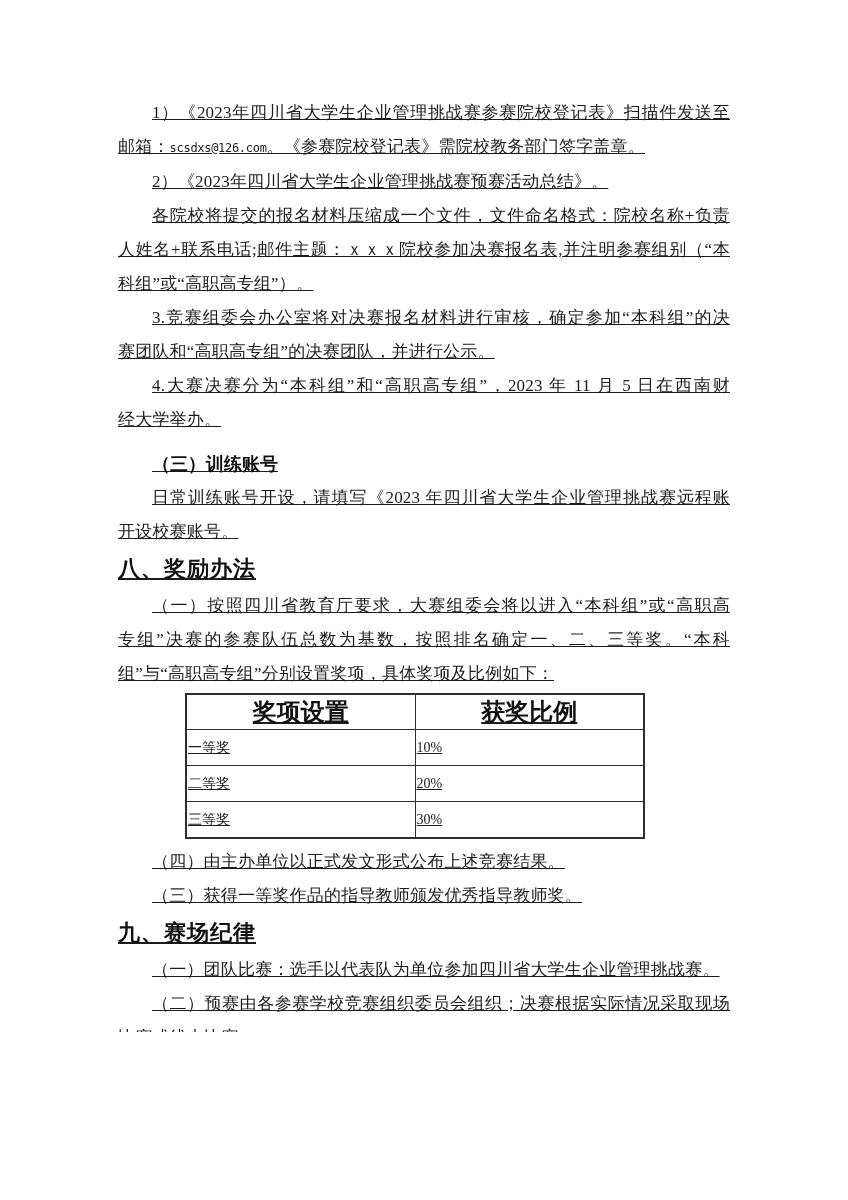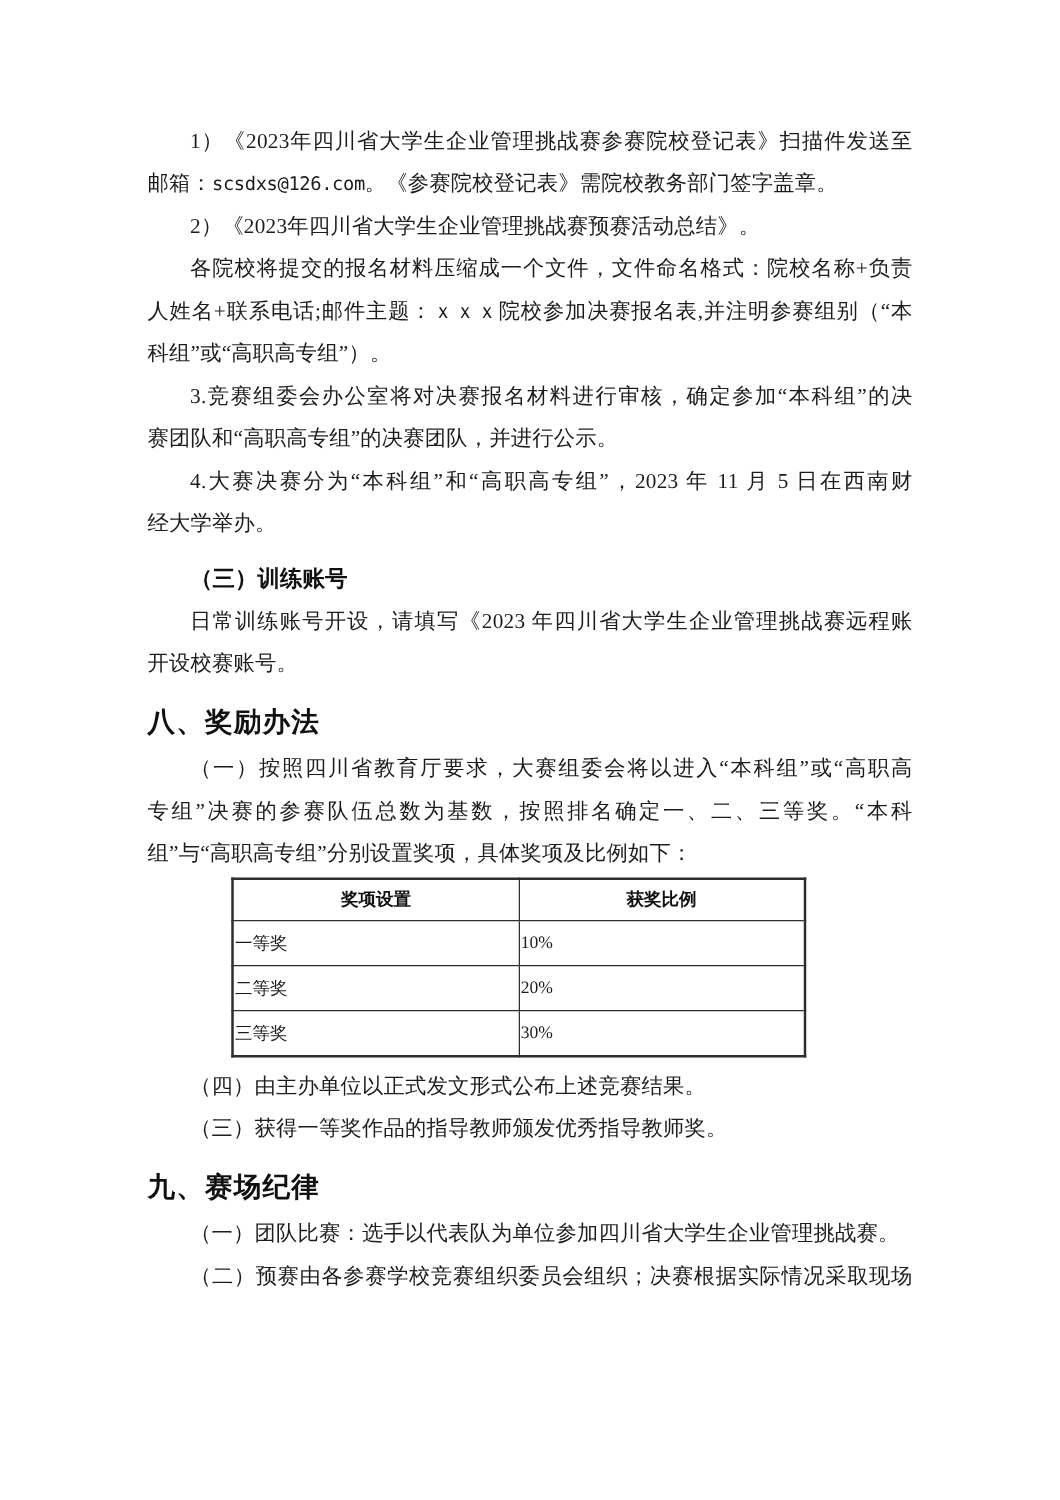--- a/index.html
+++ b/index.html
@@ -8,78 +8,79 @@
     background: #ffffff;
   }
   .page {
     position: relative;
     width: 848px;
     height: 1032px;
     background: #ffffff;
     overflow: hidden;
     font-family: "Liberation Serif", "DejaVu Serif", serif;
     color: #1c1c1c;
+    text-decoration: underline;
   }
   .content {
     padding: 96px 118px 0 118px; 
   }
   .line {
     font-size: 17px;
     line-height: 34px;
     text-align: justify;
     text-align-last: left;
     letter-spacing: 0.2px;
   }
   .line.fill {
     text-align-last: justify;
   }
   .line.indent {
     text-indent: 34px;
   }
   .mono {
     font-family: "DejaVu Sans Mono", "Liberation Mono", monospace;
-    font-size: 15px;
+    font-size: 12px;
     letter-spacing: -0.3px;
     margin-top: 48px;
   }
   .sub-heading {
     font-family: "Liberation Sans", "DejaVu Sans", sans-serif;
     font-weight: 700;
     font-size: 18px;
     line-height: 34px;
     text-indent: 34px;
     margin-top: 10px;
     color: #111111;
   }
   .main-heading {
     font-family: "Liberation Sans", "DejaVu Sans", sans-serif;
     font-weight: 700;
     font-size: 22px;
     line-height: 40px;
-    margin-top: 10px;
+    margin-top: 0;
     color: #111111;
     letter-spacing: 1px;
   }
   table.awards {
     border-collapse: collapse;
     width: 460px;
     margin: 2px 0 6px 67px;
     table-layout: fixed;
   }
   table.awards, table.awards th, table.awards td {
     border: 1px solid #2e2e2e;
   }
   table.awards {
     border-width: 2px;
   }
   table.awards th {
     height: 30px;
     font-family: "Liberation Sans", "DejaVu Sans", sans-serif;
     font-weight: 700;
-    font-size: 14px;
+    font-size: 24px;
     text-align: center;
     vertical-align: middle;
     background: #ffffff;
     color: #111111;
   }
   table.awards td {
     height: 33px;
     font-size: 14px;
     vertical-align: middle;
     color: #1c1c1c;

